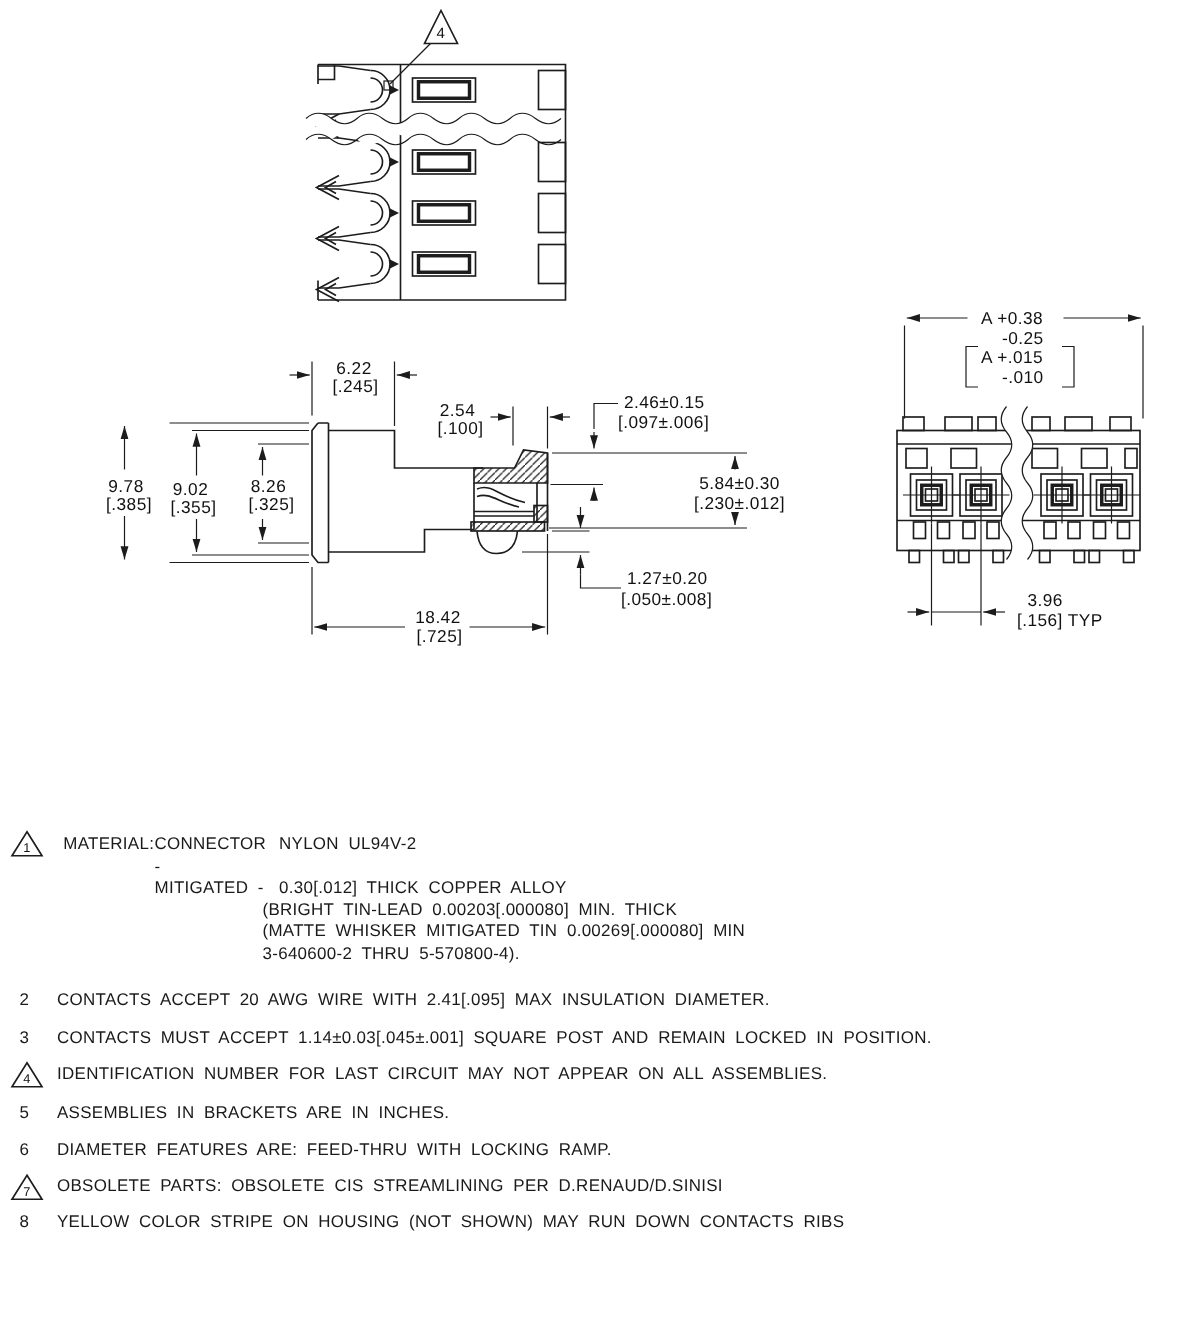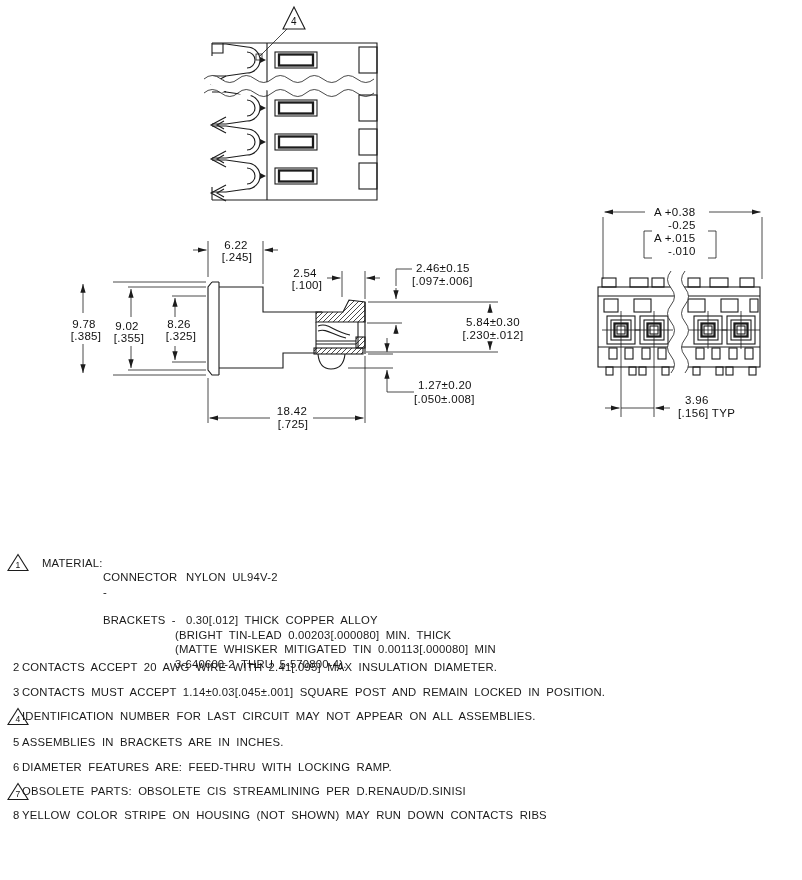--- a/index.html
+++ b/index.html
@@ -12,25 +12,25 @@
   .hat{stroke:#1c1c1c;stroke-width:1.1;}
   .wfill{fill:#ffffff;stroke:none;}
   .dtxt{font-family:"Liberation Sans",sans-serif;font-size:11.5px;fill:#111;letter-spacing:0.3px;}
   .mid{text-anchor:middle;}
   .tipfill{fill:#1c1c1c;stroke:none;}
   .notes{position:absolute;left:0;top:0;width:802px;height:880px;font-size:11.3px;
          letter-spacing:0.2px;word-spacing:3px;}
   .note{position:absolute;left:0;width:794px;}
   .note .flag{position:absolute;left:6px;top:-3px;}
   .note .num{position:absolute;left:13px;top:0;}
-  .note .txt{position:absolute;left:22px;top:0;white-space:nowrap;}
+  .note .txt{position:absolute;left:38px;top:0;white-space:nowrap;}
   .n1{line-height:14.6px;}
   .n1 .body{position:absolute;left:42px;top:0;display:flex;}
-  .n1 .matlabel{width:61px;flex:none;}
-  .n1 .kv{display:flex;margin-top:14px;}
+  .n1 .matlabel{width:61px;flex:none;text-align:center;}
+  .n1 .kv{display:flex;}
   .n1 .k{width:83px;flex:none;}
   .n1 .cont{margin-left:72px;white-space:nowrap;}
   .n1 .v, .n1 .kv div{white-space:nowrap;text-align:center;}
 </style>
 </head>
 <body>
 
 <div class="sheet">
 
   <svg style="left:180px;top:0px" width="220" height="212" viewBox="0 0 220 212">
@@ -231,25 +231,25 @@
         <text x="12" y="15" text-anchor="middle" style="font-family:'Liberation Sans',sans-serif;font-size:8.5px;fill:#111">1</text>
       </svg>
       <div class="body">
         <span class="matlabel">MATERIAL:</span>
         <div>
           <div class="kv">
             <span class="k">CONNECTOR -</span>
             <div class="v">NYLON UL94V-2</div>
           </div>
           <div class="kv">
-            <span class="k">BRACKETS -</span>
+            <span class="k">MITIGATED -</span>
             <div class="v">0.30[.012] THICK COPPER ALLOY</div>
           </div>
           <div class="cont">(BRIGHT TIN-LEAD 0.00203[.000080] MIN. THICK</div>
-          <div class="cont">(MATTE WHISKER MITIGATED TIN 0.00113[.000080] MIN</div>
+          <div class="cont">(MATTE WHISKER MITIGATED TIN 0.00269[.000080] MIN</div>
           <div class="cont">3-640600-2 THRU 5-570800-4).</div>
         </div>
       </div>
     </div>
 
     <div class="note" style="top:661px">
       <span class="num">2</span>
       <span class="txt">CONTACTS ACCEPT 20 AWG WIRE WITH 2.41[.095] MAX INSULATION DIAMETER.</span>
     </div>
 

